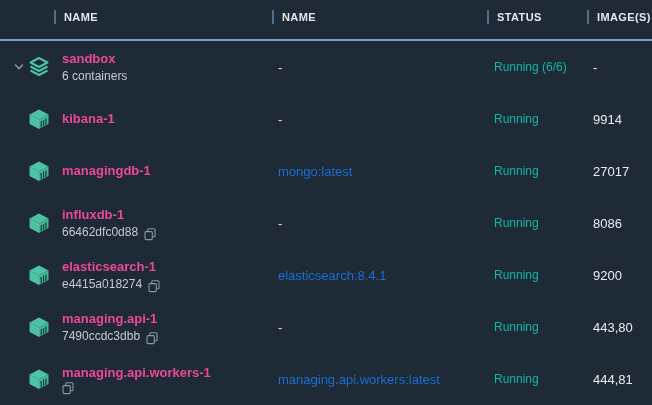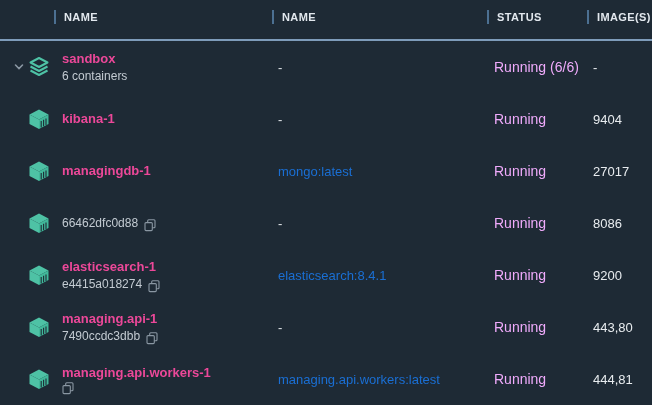--- a/index.html
+++ b/index.html
@@ -36,21 +36,21 @@
   .expcell { display: flex; align-items: center; padding-left: 13px; height: 100%; }
   .chev { width: 13px; flex: 0 0 auto; display: flex; align-items: center; cursor: pointer; }
   .chev.hidden { visibility: hidden; }
   .icon { margin-left: 2px; flex: 0 0 auto; display: flex; }
   .namecell { padding-left: 10px; overflow: hidden; }
   .nm { font-size: 13px; font-weight: bold; color: #ec4899; line-height: 18px; white-space: nowrap; }
   .sub { font-size: 12px; color: #c3cbd2; line-height: 17px; display: flex; align-items: flex-end; gap: 6px; white-space: nowrap; }
   .copybtn { display: inline-flex; align-items: center; cursor: pointer; }
   .imgcell { padding-left: 8px; font-size: 13px; color: #dfe4e8; white-space: nowrap; }
   .imgcell.link { color: #1a6fd4; cursor: pointer; }
-  .stcell { padding-left: 9px; font-size: 14px; color: #f0abfc; white-space: nowrap; }
+  .stcell { padding-left: 9px; font-size: 12px; color: #14b8a6; white-space: nowrap; }
   .ptcell { padding-left: 8px; font-size: 13px; color: #e8ecef; white-space: nowrap; }
 </style>
 </head>
 <body>
 
 <div class="table">
 
   <div class="hdr">
     <div class="hcell"></div>
     <div class="hcell">
@@ -111,21 +111,21 @@
           <line x1="15.6" y1="11.7" x2="15.6" y2="18.3" stroke="#1e2a35" stroke-width="1.1"></line>
           <line x1="18" y1="10.4" x2="18" y2="17" stroke="#1e2a35" stroke-width="1.1"></line>
         </svg>
       </span>
     </div>
     <div class="namecell">
       <div class="nm">kibana-1</div>
     </div>
     <div class="imgcell">-</div>
     <div class="stcell">Running</div>
-    <div class="ptcell">9404</div>
+    <div class="ptcell">9914</div>
   </div>
 
   <div class="row">
     <div class="expcell">
       <span class="chev hidden">
           <svg width="12" height="12" viewBox="0 0 12 12"></svg>
         </span>
       <span class="icon">
         <svg width="22" height="22" viewBox="0 0 22 22">
           <polygon points="11,1.5 20.5,6.5 11,11.5 1.5,6.5" fill="#4ec2a5"></polygon>
@@ -155,20 +155,21 @@
           <polygon points="11,1.5 20.5,6.5 11,11.5 1.5,6.5" fill="#4ec2a5"></polygon>
           <polygon points="1.5,6.5 11,11.5 11,21 1.5,16" fill="#4ec2a5"></polygon>
           <polygon points="20.5,6.5 11,11.5 11,21 20.5,16" fill="#41b89a"></polygon>
           <line x1="13.2" y1="13" x2="13.2" y2="19.6" stroke="#1e2a35" stroke-width="1.1"></line>
           <line x1="15.6" y1="11.7" x2="15.6" y2="18.3" stroke="#1e2a35" stroke-width="1.1"></line>
           <line x1="18" y1="10.4" x2="18" y2="17" stroke="#1e2a35" stroke-width="1.1"></line>
         </svg>
       </span>
     </div>
     <div class="namecell">
+      <div class="nm">influxdb-1</div>
       <div class="sub">
         <span>66462dfc0d88</span>
         <span class="copybtn">
           <svg width="12" height="13" viewBox="0 0 12 13" fill="none" stroke="#8a97a3" stroke-width="1.1">
             <rect x="3.7" y="0.8" width="7.3" height="8" rx="1"></rect>
             <rect x="1" y="3.6" width="7.3" height="8" rx="1" fill="#1e2a35"></rect>
           </svg>
         </span>
       </div>
     </div>

